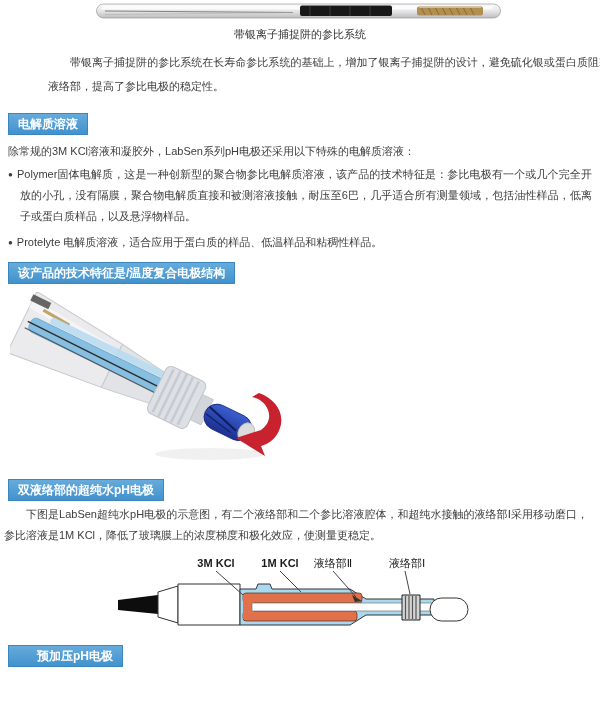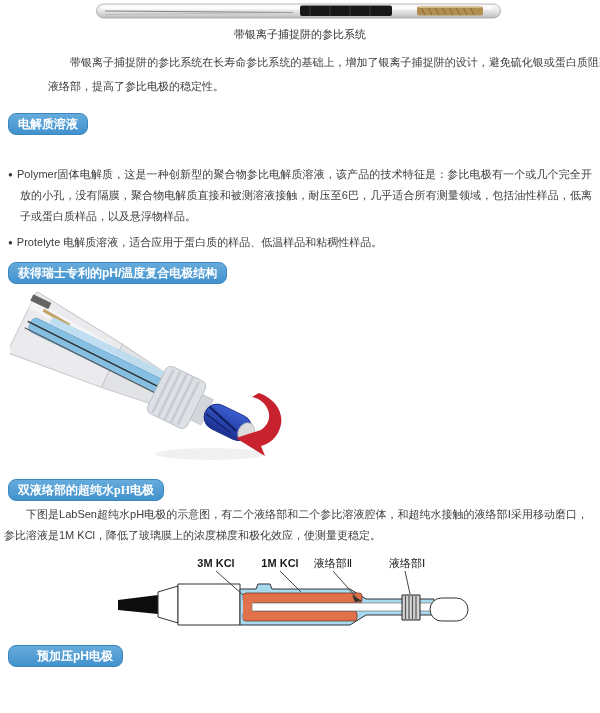--- a/index.html
+++ b/index.html
@@ -3,21 +3,21 @@
 <meta charset="utf-8">
 <style>
   html,body{margin:0;padding:0;background:#fff;}
   #page{position:relative;width:600px;height:713px;background:#ffffff;overflow:hidden;
         font-family:"Liberation Sans","DejaVu Sans",sans-serif;color:#3c3c3c;}
   .para{position:absolute;font-size:11px;line-height:24px;text-align:justify;color:#3c3c3c;}
   .indent{text-indent:2em;}
   .tight{line-height:21px;}
   .badge{position:absolute;display:inline-block;left:8px;
          background:linear-gradient(#66abdc,#4292cd);
-         border:1px solid #3a86bf;border-radius:8px;
+         border:1px solid #3a86bf;border-radius:0;
          color:#ffffff;font-size:12px;font-weight:bold;
          padding:3px 9px;line-height:14px;white-space:nowrap;}
   .caption{position:absolute;left:95px;top:27px;width:410px;text-align:center;
            font-size:11px;color:#333;}
   .bullets{position:absolute;left:8px;top:164px;width:584px;}
   .bullet-row{font-size:11px;line-height:21px;text-align:justify;
               padding-left:12px;text-indent:-12px;margin-bottom:5px;}
   .bullet-mark{font-size:8px;vertical-align:1px;padding-right:4px;color:#3c3c3c;}
   svg text{font-family:"Liberation Sans","DejaVu Sans",sans-serif;}
 </style>
@@ -56,27 +56,28 @@
     </g>
     <line x1="324" y1="6.5" x2="386" y2="6.5" stroke="#d8bc84" stroke-width="1"></line>
   </svg>
 
   <div class="caption">带银离子捕捉阱的参比系统</div>
 
   <div class="para indent" style="left:8px;top:50px;width:584px;margin-left:40px;">带银离子捕捉阱的参比系统在长寿命参比系统的基础上，增加了银离子捕捉阱的设计，避免硫化银或蛋白质阻塞污染液络部，提高了参比电极的稳定性。</div>
 
   <div class="badge" style="top:113px;">电解质溶液</div>
 
+  <div class="para tight" style="left:8px;top:141px;width:584px;">除常规的3M KCl溶液和凝胶外，LabSen系列pH电极还采用以下特殊的电解质溶液：</div>
 
   <div class="bullets">
     <div class="bullet-row"><span class="bullet-mark">●</span><span>Polymer固体电解质，这是一种创新型的聚合物参比电解质溶液，该产品的技术特征是：参比电极有一个或几个完全开放的小孔，没有隔膜，聚合物电解质直接和被测溶液接触，耐压至6巴，几乎适合所有测量领域，包括油性样品，低离子或蛋白质样品，以及悬浮物样品。</span></div>
     <div class="bullet-row"><span class="bullet-mark">●</span><span>Protelyte 电解质溶液，适合应用于蛋白质的样品、低温样品和粘稠性样品。</span></div>
   </div>
 
-  <div class="badge" style="top:262px;">获得瑞士专利的pH/温度复合电极结构</div>
+  <div class="badge" style="top:262px;">该产品的技术特征是/温度复合电极结构</div>
 
   <svg style="position:absolute;left:10px;top:292px;" width="275" height="182" viewBox="0 0 275 182">
     <defs>
       <linearGradient id="tipG" x1="0" y1="0" x2="0" y2="1">
         <stop offset="0" stop-color="#3a5fd0"></stop>
           <stop offset="1" stop-color="#1b2f90"></stop>
       </linearGradient>
     </defs>
     <ellipse cx="200" cy="162" rx="55" ry="6" fill="#000000" opacity="0.06"></ellipse>
     <g transform="translate(12,30) rotate(26)">
@@ -101,21 +102,21 @@
       <rect x="204" y="-13" width="50" height="26" rx="13" fill="url(#tipG)" stroke="#17277e" stroke-width="0.8"></rect>
       <path d="M206,-6 L240,4" stroke="#101c5e" stroke-width="2" fill="none"></path>
       <path d="M206,2 L236,8" stroke="#101c5e" stroke-width="1.2" fill="none"></path>
       <ellipse cx="250" cy="1" rx="8" ry="10" fill="#dcdcdc" stroke="#b8b8b8" stroke-width="0.8"></ellipse>
     </g>
     <path d="M249,101 C266,107 275,122 270,136 C267,146 259,152 251,154 L255,164 L226,146 L251,138
              C258,133 261,126 258,118 C255,110 248,106 242,105 Z" fill="#c8222e"></path>
   </svg>
 
 
-  <div class="badge" style="top:479px;font-family:Liberation Serif, serif;">双液络部的超纯水pH电极</div>
+  <div class="badge" style="top:479px;">双液络部的超纯水pH电极</div>
 
   <div class="para tight indent" style="left:4px;top:504px;width:584px;">下图是LabSen超纯水pH电极的示意图，有二个液络部和二个参比溶液腔体，和超纯水接触的液络部Ⅰ采用移动磨口，参比溶液是1M KCl，降低了玻璃膜上的浓度梯度和极化效应，使测量更稳定。</div>
 
   <svg style="position:absolute;left:100px;top:553px;" width="400" height="88" viewBox="0 0 400 88">
     <g stroke-linejoin="round">
       <polygon points="18,47 58,42 58,61 18,57" fill="#0d0d0d"></polygon>
       <polygon points="58,39 78,33 78,70 58,64" fill="#ffffff" stroke="#333" stroke-width="1"></polygon>
       <rect x="78" y="31" width="62" height="41" fill="#ffffff" stroke="#333" stroke-width="1"></rect>
       <path d="M140,36 H156 L158,31 H170 L172,36 H250 L266,46 H334 V62 H266 L250,72 H140 Z" fill="#a9d9ef" stroke="#333" stroke-width="1"></path>
       <rect x="143" y="40" width="119" height="10" rx="3" fill="#e0714b" stroke="#5b2d18" stroke-width="0.7"></rect>

